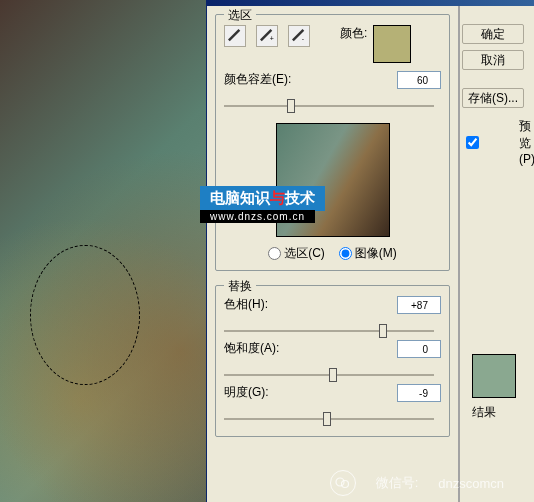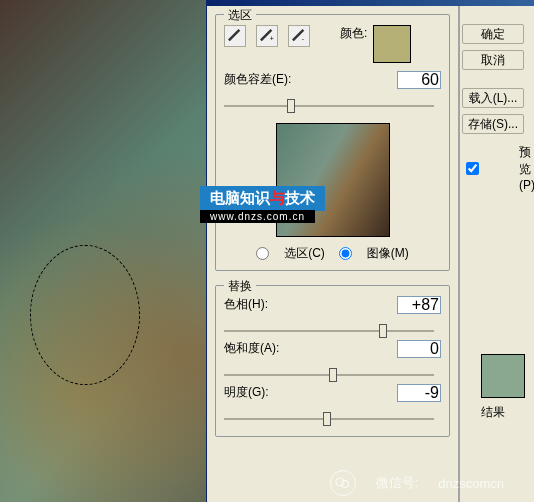--- a/index.html
+++ b/index.html
@@ -12,27 +12,27 @@
 .dialog-body { padding: 8px; position: relative; height: calc(100% - 6px); }
 .group { border: 1px solid #919b9c; border-radius: 2px; padding: 10px 8px 8px; margin-bottom: 14px; position: relative; }
 .group-title { position: absolute; top: -8px; left: 8px; background: #ece9d8; padding: 0 4px; font-size: 12px; }
 .row { display: flex; align-items: flex-start; margin-bottom: 8px; }
 .eyedroppers { display: flex; gap: 10px; margin-right: 30px; }
 .eyedropper { width: 22px; height: 22px; border: 1px solid #aca899; background: #f0f0f0; display: flex; align-items: center; justify-content: center; cursor: pointer; }
 .eyedropper svg { width: 14px; height: 14px; }
 .color-label { margin-right: 6px; }
 .color-swatch { width: 38px; height: 38px; background: #b5b176; border: 1px solid #000; cursor: pointer; }
 .text-label { margin-right: 6px; }
-.num-input { width: 44px; height: 18px; border: 1px solid #7f9db9; background: #fff; text-align: right; padding: 0 1px; font-size: 16px; }
+.num-input { width: 44px; height: 18px; border: 1px solid #7f9db9; background: #fff; text-align: right; padding: 0 12px; font-size: 10px; }
 .slider { width: 210px; height: 18px; position: relative; margin-top: 2px; }
 .slider-track { position: absolute; top: 8px; width: 100%; height: 2px; background: #aca899; }
 .slider-thumb { position: absolute; top: 2px; width: 8px; height: 14px; background: #ece9d8; border: 1px solid #555; cursor: pointer; }
 .preview-box { width: 114px; height: 114px; border: 1px solid #000; margin: 8px auto; background: linear-gradient(120deg, #5a8070 0%, #7a9585 40%, #8b6f47 60%, #3a2a1e 100%); position: relative; overflow: hidden; }
 .radio-row { display: flex; justify-content: center; gap: 14px; margin-top: 6px; }
-.radio-row label { display: flex; align-items: center; gap: 15px; cursor: pointer; }
+.radio-row label { display: flex; align-items: center; gap: 3px; cursor: pointer; }
 .btn { width: 62px; height: 20px; background: #ece9d8; border: 1px solid #aca899; border-radius: 2px; font-size: 12px; cursor: pointer; padding: 0; }
 .checkbox-row { display: flex; align-items: center; gap: 4px; margin-top: 10px; }
 .sel-group { width: 235px; }
 .rep-group { width: 235px; }
 .watermark { position: absolute; left: 200px; top: 186px; z-index: 5; display: flex; align-items: center; background: #1e7fc4; padding: 3px 10px; color: #fff; font-weight: bold; font-size: 15px; }
 .watermark .red { color: #f22; }
 .watermark-sub { position: absolute; left: 200px; top: 210px; z-index: 5; background: #000000; color: #fff; font-size: 10px; padding: 1px 10px; letter-spacing: 1px; }
 .wechat-overlay { position: absolute; bottom: 6px; right: 30px; z-index: 6; color: rgba(255,255,255,0.75); font-size: 13px; display: flex; align-items: center; gap: 20px; }
 .wechat-icon { width: 26px; height: 26px; border-radius: 50%; border: 1.5px solid rgba(255,255,255,0.75); display: flex; align-items: center; justify-content: center; }
 .right-panel { position: absolute; right: 8px; top: 6px; width: 68px; height: 496px; background: #ece9d8; border-left: 2px solid #a3a3a3; z-index: 3; padding-top: 18px; }
@@ -127,27 +127,26 @@
         </div>
     </div>
 
   </div>
 </div>
 
 <div class="right-panel">
   <button class="btn">确定</button>
   <button class="btn">取消</button>
   <div style="height:12px"></div>
-  <button class="btn">载入(L)...</button>
   <button class="btn">存储(S)...</button>
   <div class="checkbox-row">
     <input type="checkbox" checked="" style="">
     <span>预览(P)</span>
   </div>
-  <div style="position:absolute; top:348px; left:12px;margin-left:9px;">
+  <div style="position:absolute; top:348px; left:12px;">
     <div class="color-swatch" style="background:#8aa890;width:44px;height:44px"></div>
     <div style="margin-top:6px">结果</div>
   </div>
 </div>
 
 <div class="watermark">
   <span>电脑知识</span>
     <span class="red">与</span>
     <span>技术</span>
 </div>

